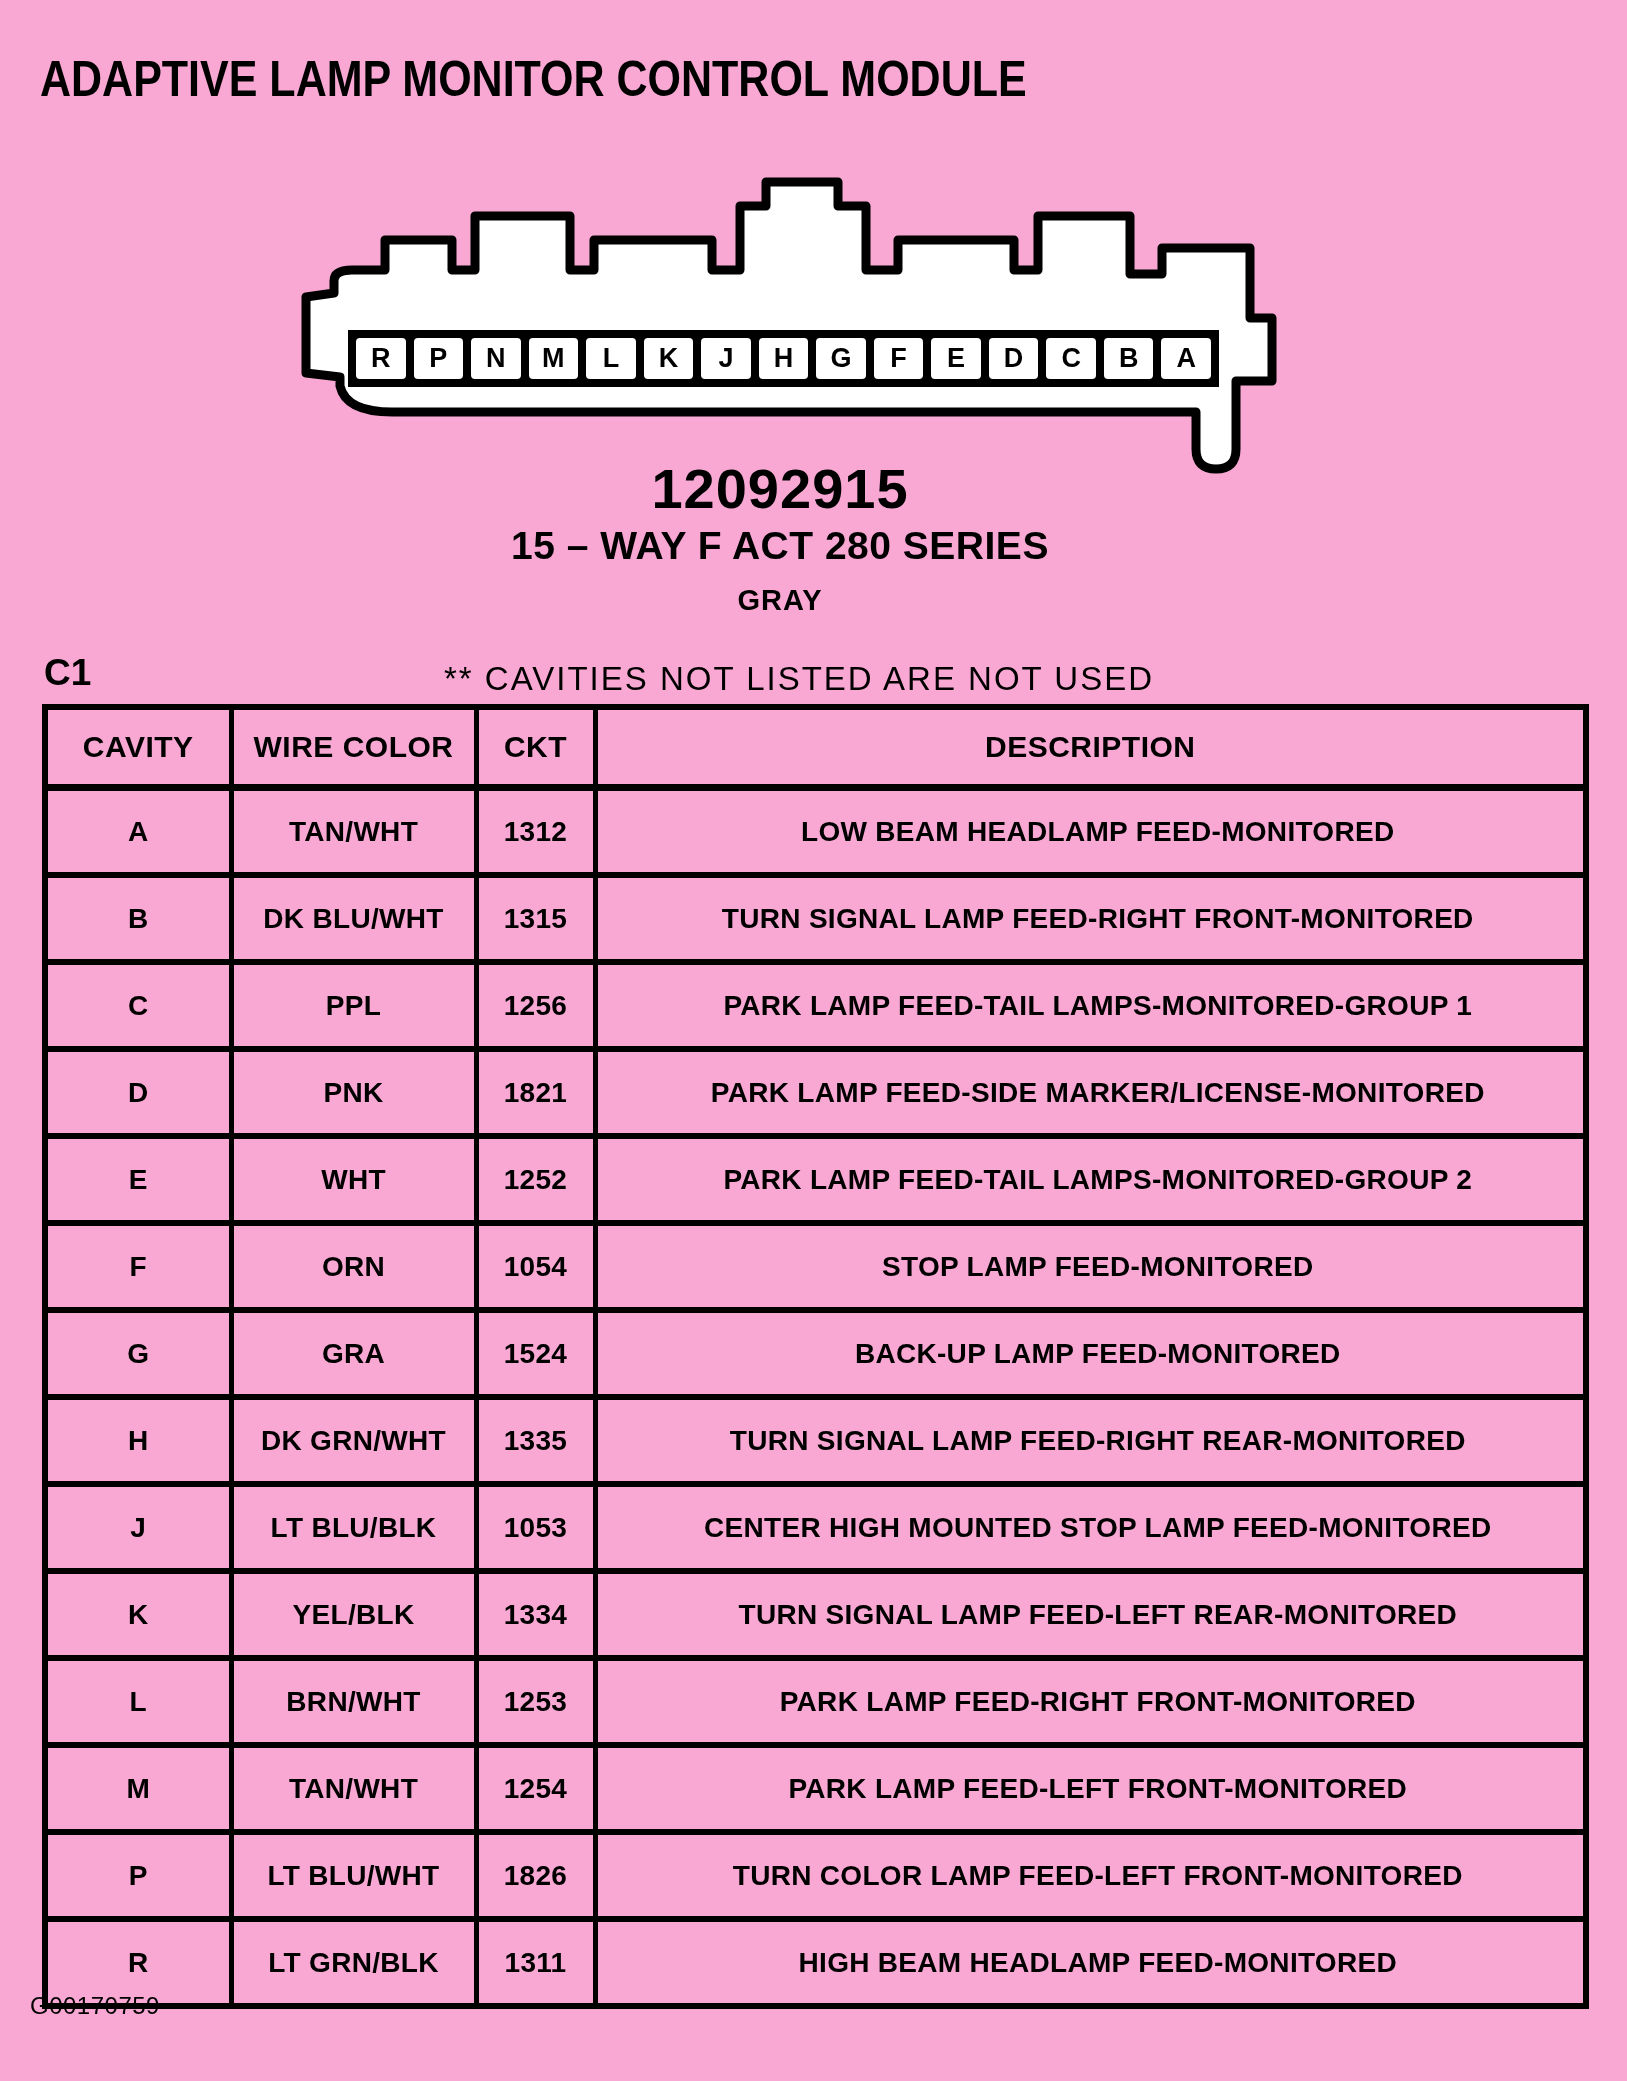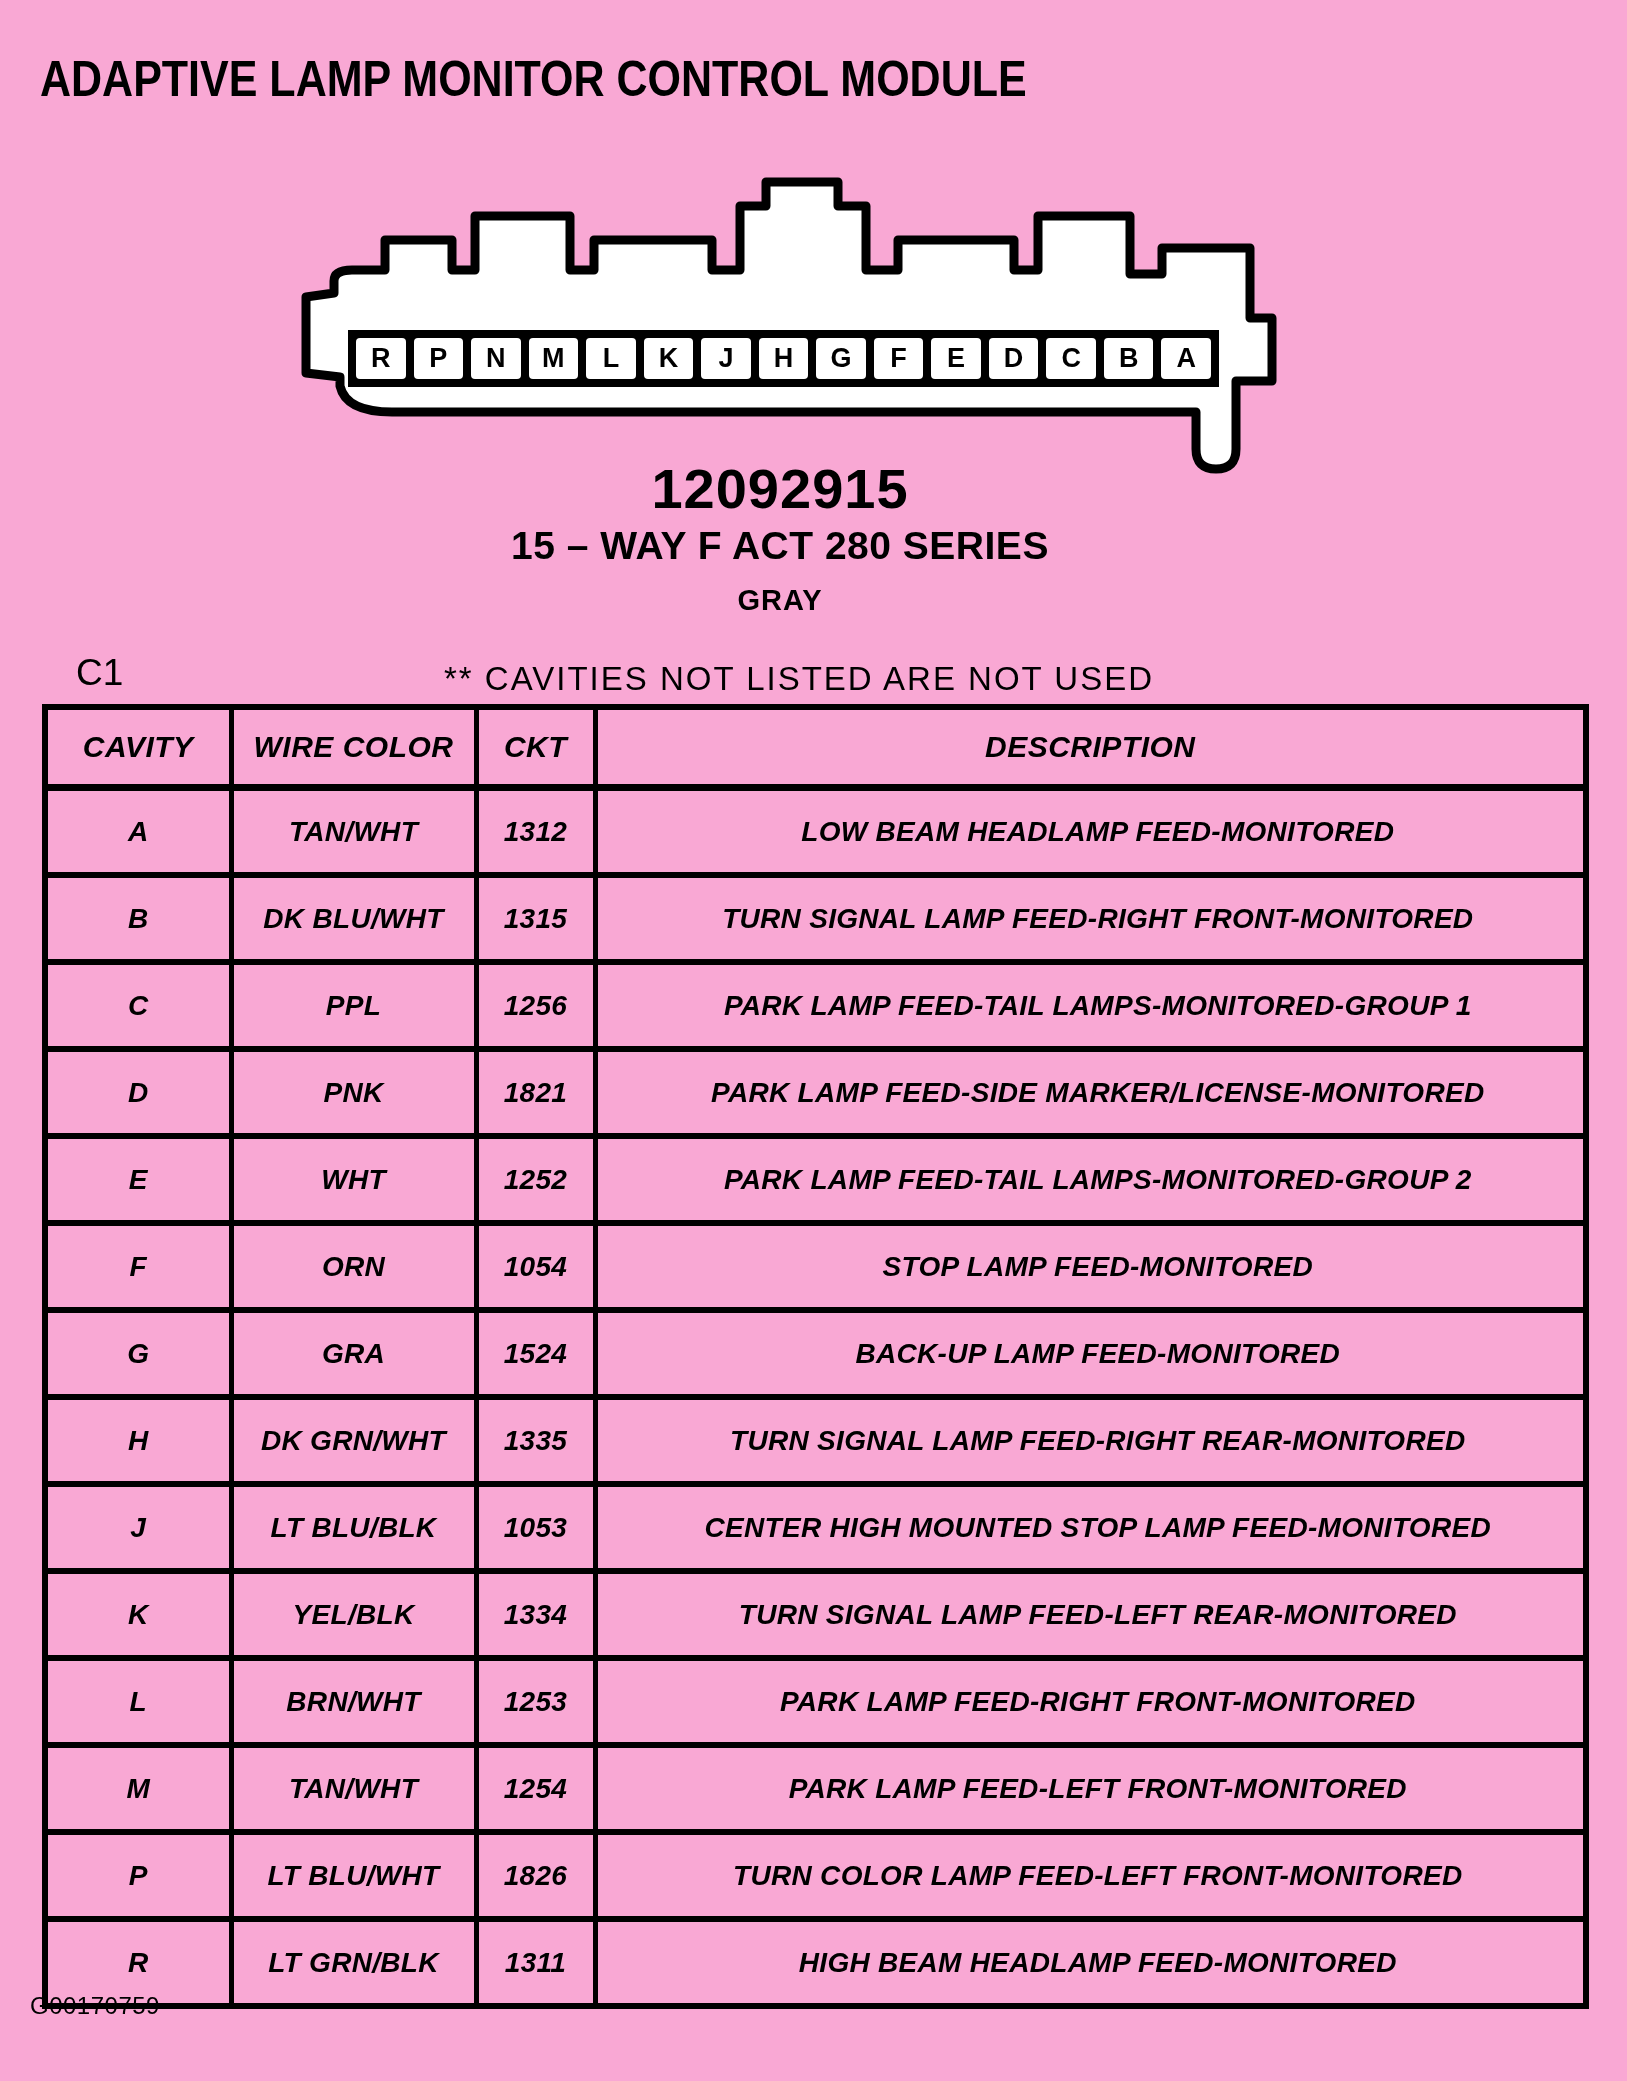--- a/index.html
+++ b/index.html
@@ -55,40 +55,40 @@
     width: 760px;
     text-align: center;
     white-space: nowrap;
   }
   .part-number { top: 456px; font-size: 56px; font-weight: 700; letter-spacing: 1px; }
   .series-label { top: 524px; font-size: 39px; font-weight: 700; letter-spacing: 0.5px; }
   .housing-color { top: 584px; font-size: 29px; font-weight: 700; letter-spacing: 1px; }
   .connector-id {
     position: absolute;
     left: 44px; top: 652px;
-    font-size: 37px; font-weight: 400; margin-left: 32px;
+    font-size: 37px; font-weight: 700;
   }
   .note {
     position: absolute;
     left: 444px; top: 660px;
     font-size: 33px;
     letter-spacing: 2px;
     white-space: nowrap;
   }
   table.pinout {
     position: absolute;
     left: 42px; top: 704px;
     width: 1547px;
     border-collapse: collapse;
     table-layout: fixed;
   }
   table.pinout, table.pinout th, table.pinout td {
     border: 5px solid #000;
   }
-  table.pinout { border-width: 6px; font-style: italic; }
+  table.pinout { border-width: 6px; }
   table.pinout th {
     border-bottom-width: 7px;
     height: 72px;
     font-size: 30px;
     font-weight: 700;
     letter-spacing: 0.5px;
   }
   table.pinout td {
     border-top-width: 6px;
     border-bottom-width: 6px;

